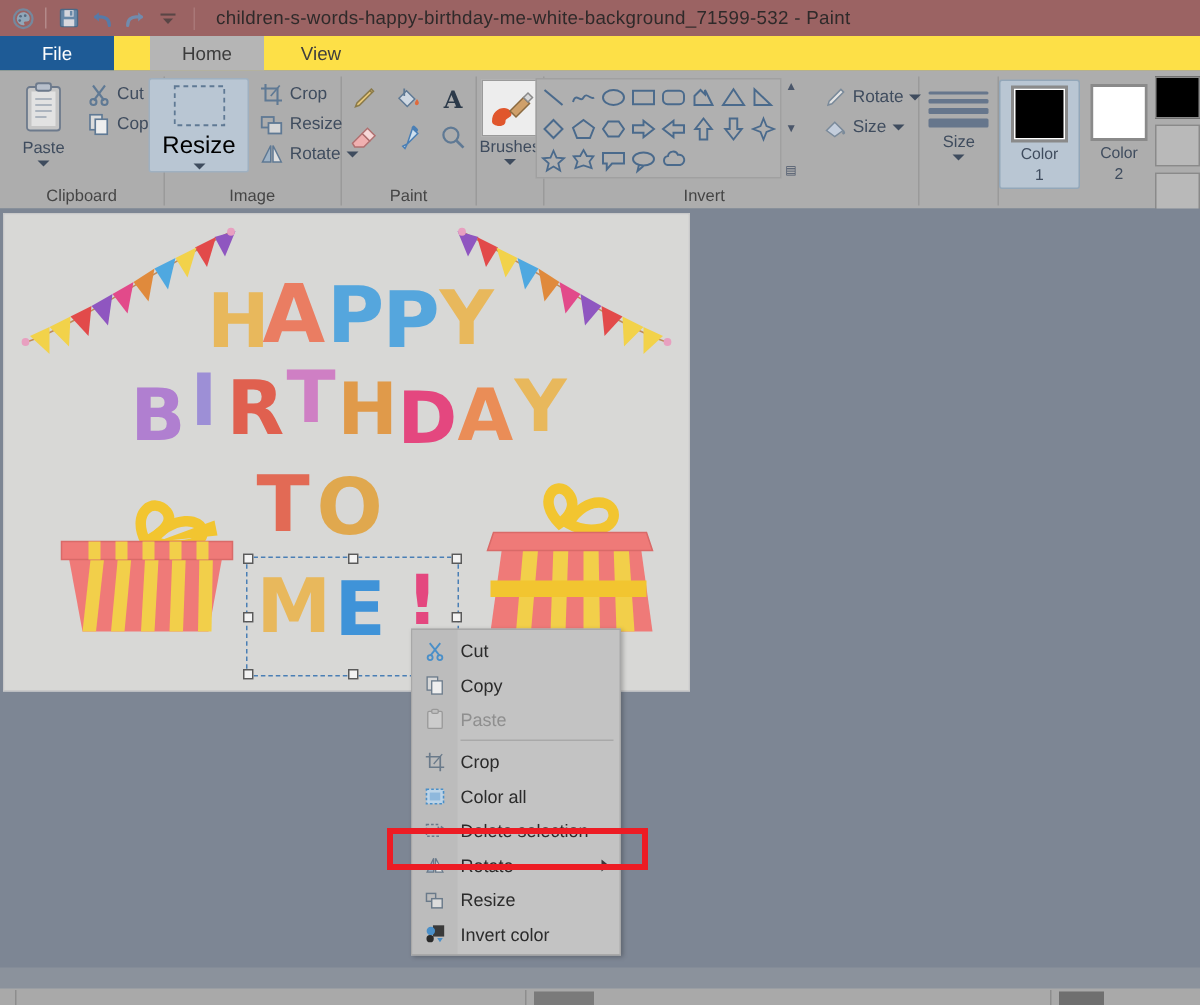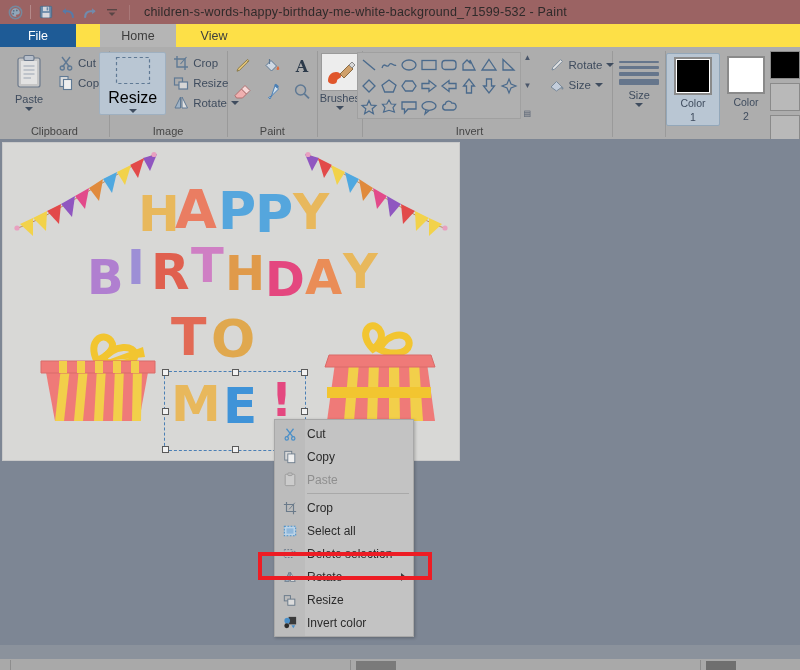--- a/index.html
+++ b/index.html
@@ -676,21 +676,21 @@
         <span class="tx">Crop</span>
       </div>
 
       <div class="ctxitem">
         <span class="ic">
           <svg width="14" height="14" viewBox="0 0 16 16">
             <rect x="1.5" y="2.5" width="13" height="11" fill="#bcd4e8" stroke="#4a8fc8" stroke-width="1.2" stroke-dasharray="2 1.6"></rect>
             <rect x="4" y="5" width="8" height="6" fill="#8fb8dc"></rect>
           </svg>
         </span>
-        <span class="tx">Select all</span>
+        <span class="tx">Color all</span>
       </div>
 
       <div class="ctxitem">
         <span class="ic">
           <svg width="14" height="14" viewBox="0 0 16 16">
             <rect x="1.5" y="3" width="9" height="9" fill="none" stroke="#6a7a8a" stroke-width="1.1" stroke-dasharray="2 1.5"></rect>
             <path d="M11 6h3M12.5 4.5 14.5 6l-2 1.5" fill="none" stroke="#6a7a8a" stroke-width="1.1"></path>
           </svg>
         </span>
         <span class="tx">Delete selection</span>

